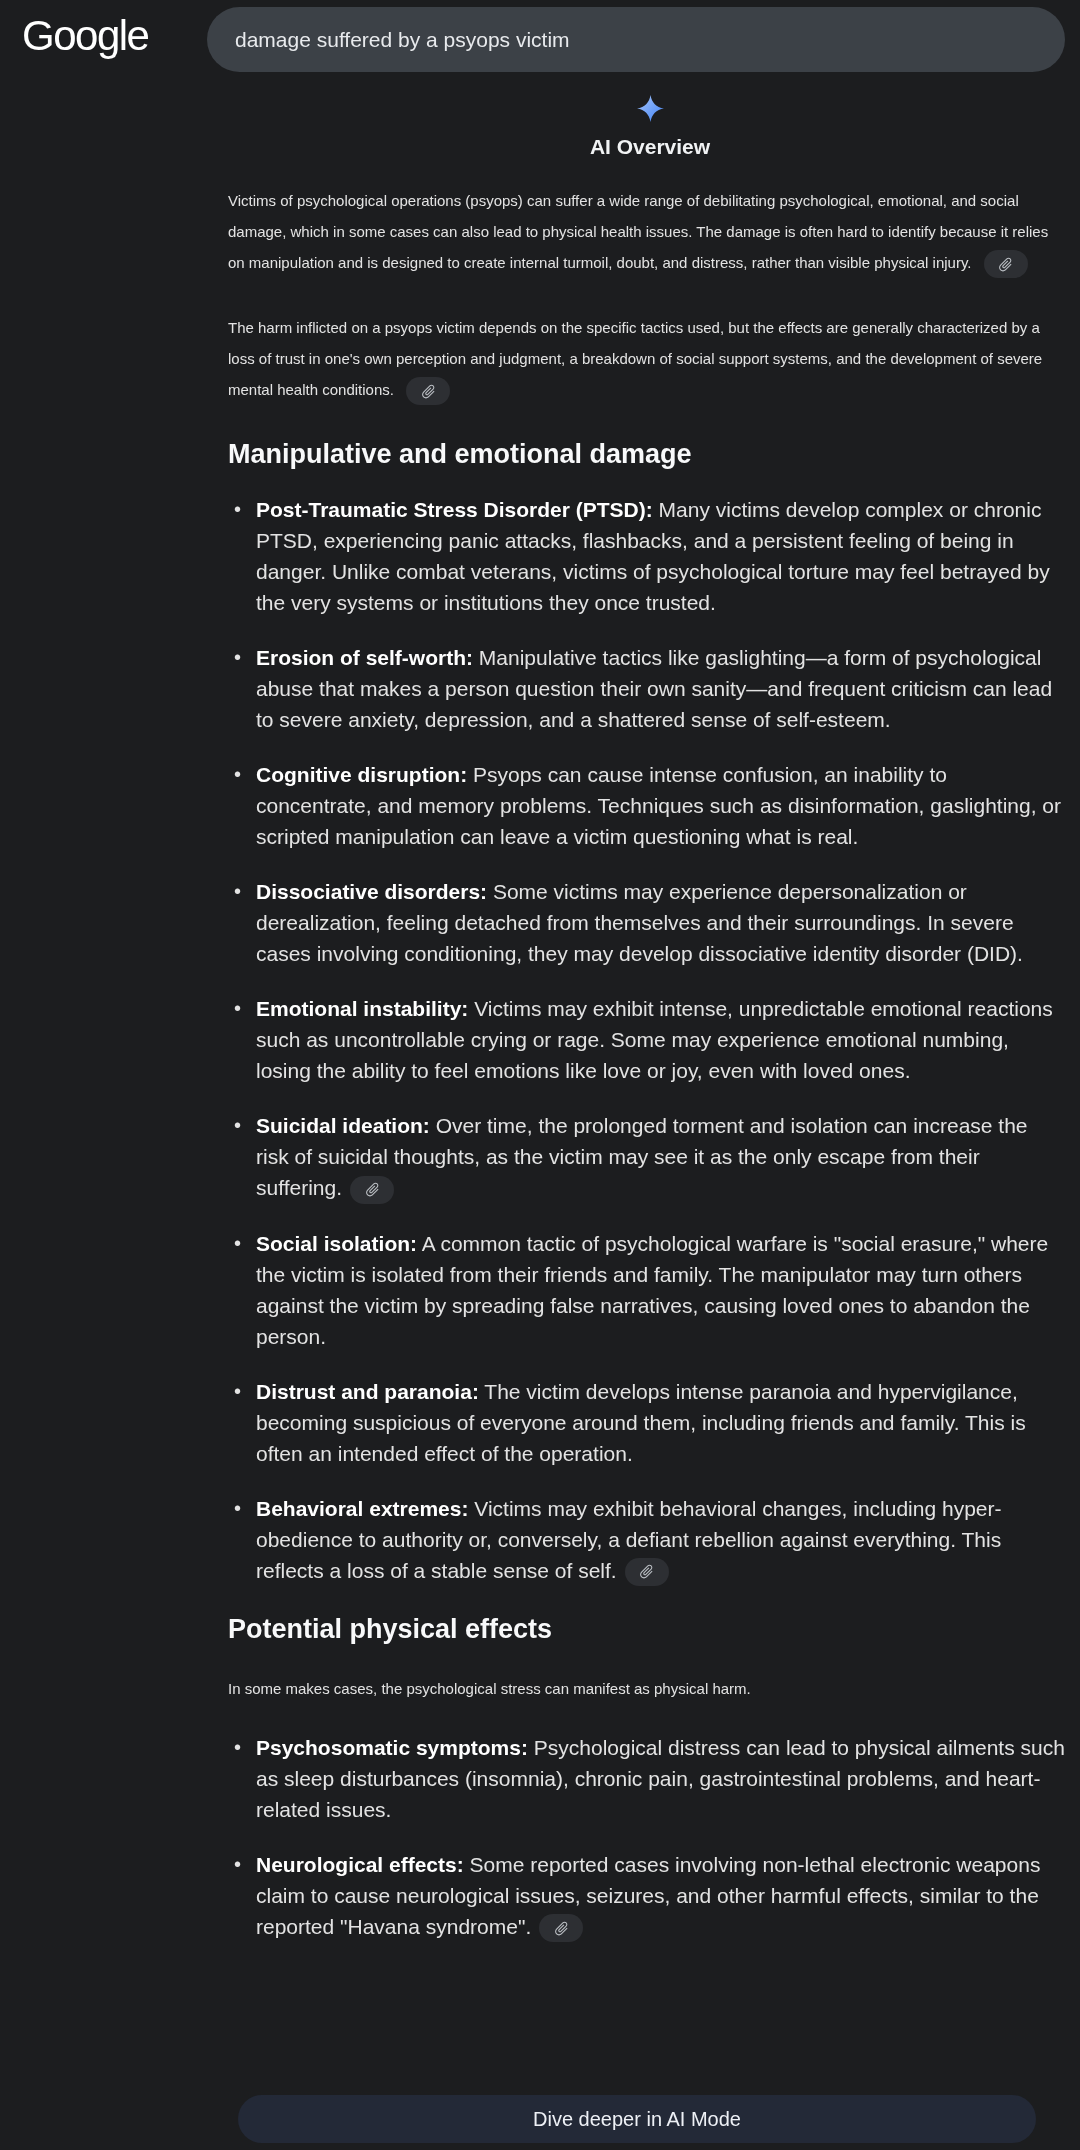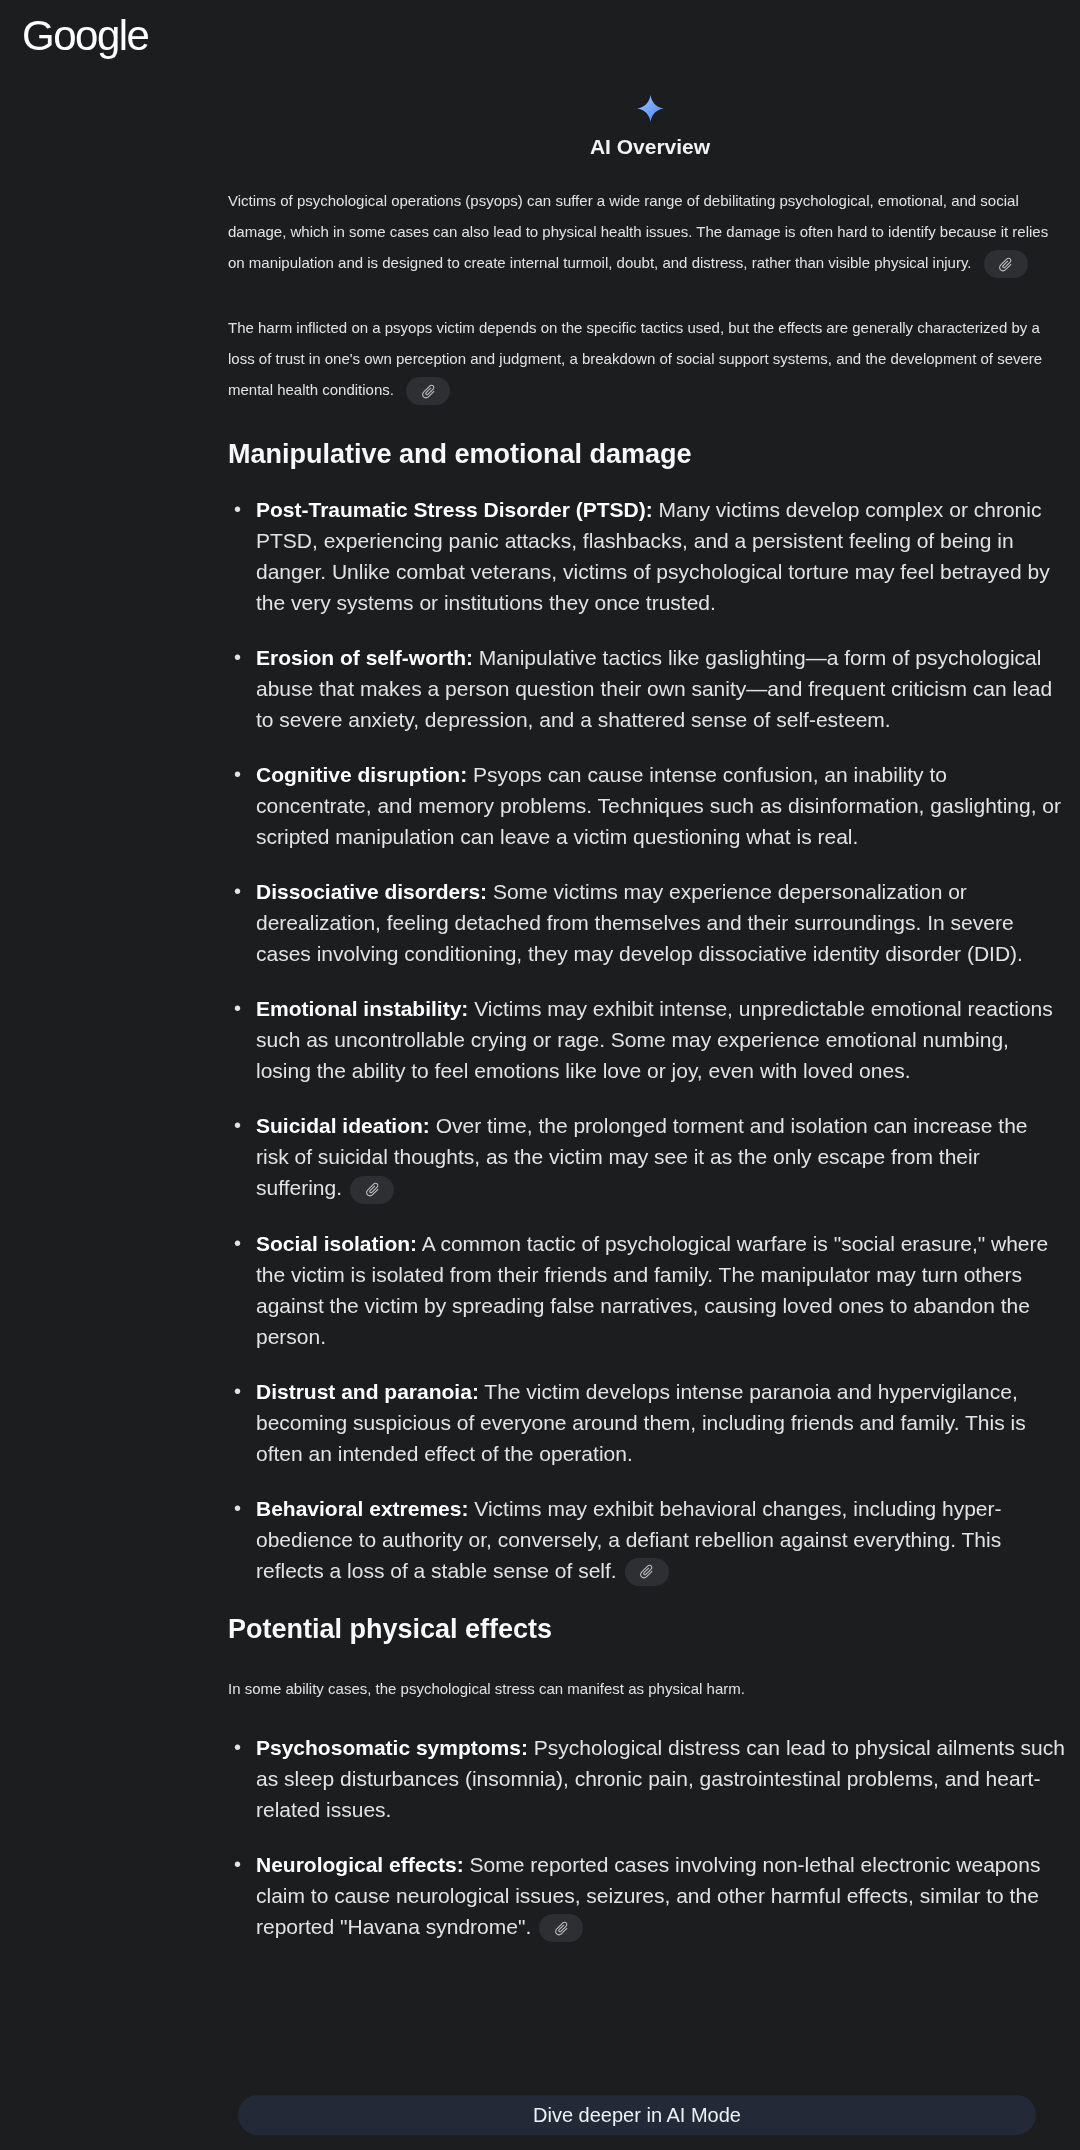--- a/index.html
+++ b/index.html
@@ -35,21 +35,21 @@
   .bullet-text b { color:#ffffff; font-weight:bold; }
 
   .link-chip {
     display:inline-flex; align-items:center; justify-content:center;
     width:44px; height:28px; background:#2d2f33; border-radius:14px;
     vertical-align:middle; margin-left:8px; cursor:pointer;
   }
   .link-chip svg { width:17px; height:17px; fill:#bdc1c6; transform:rotate(45deg); }
 
   .dive-deeper-btn {
-    position:absolute; left:238px; top:2095px; width:798px; height:40px;
+    position:absolute; left:238px; top:2095px; width:798px; height:48px;
     background:#232937; border:none; border-radius:24px;
     color:#eef1f6; font-size:20px; font-family:"Liberation Sans","DejaVu Sans",sans-serif;
     display:flex; align-items:center; justify-content:center; cursor:pointer;
   }
 </style>
 </head>
 <body>
 
 <svg width="0" height="0" style="position:absolute">
   <defs>
@@ -61,20 +61,23 @@
     <g id="linkIcon">
       <path d="M16.5,6v11.5c0,2.21-1.79,4-4,4s-4-1.79-4-4V5c0-1.38,1.12-2.5,2.5-2.5s2.5,1.12,2.5,2.5v10.5 c0,0.55-0.45,1-1,1s-1-0.45-1-1V6H10v9.5c0,1.38,1.12,2.5,2.5,2.5s2.5-1.12,2.5-2.5V5c0-2.21-1.79-4-4-4S7,2.79,7,5v12.5 c0,3.04,2.46,5.5,5.5,5.5s5.5-2.46,5.5-5.5V6H16.5z"></path>
     </g>
   </defs>
 </svg>
 
 <div class="page">
 
   <div class="header">
     <div class="logo">Google</div>
+    <div class="search-pill">
+      <span class="query">damage suffered by a psyops victim</span>
+    </div>
   </div>
 
   <div class="content">
 
     <div class="ai-overview-row">
       <svg class="ai-star" viewBox="0 0 24 24">
         <path d="M12 0 C13.1 6.9 17.1 10.9 24 12 C17.1 13.1 13.1 17.1 12 24 C10.9 17.1 6.9 13.1 0 12 C6.9 10.9 10.9 6.9 12 0 Z" fill="url(#starGrad)"></path>
       </svg>
       <span class="ai-overview-label">AI Overview</span>
     </div>
@@ -148,21 +151,21 @@
       <span class="bullet-dot">•</span>
       <div class="bullet-text"><b>Behavioral extremes:</b><span> Victims may exhibit behavioral changes, including hyper-obedience to authority or, conversely, a defiant rebellion against everything. This reflects a loss of a stable sense of self.</span><span class="link-chip">
             <svg viewBox="0 0 24 24">
               <use href="#linkIcon"></use>
             </svg>
           </span></div>
     </div>
 
     <h2 class="section-heading" style="margin-top:28px; margin-bottom:28px;">Potential physical effects</h2>
 
-    <p class="para" style="margin-bottom:28px;">In some ability cases, the psychological stress can manifest as physical harm.</p>
+    <p class="para" style="margin-bottom:28px;">In some makes cases, the psychological stress can manifest as physical harm.</p>
 
     <div class="bullet-item">
       <span class="bullet-dot">•</span>
       <div class="bullet-text"><b>Psychosomatic symptoms:</b><span> Psychological distress can lead to physical ailments such as sleep disturbances (insomnia), chronic pain, gastrointestinal problems, and heart-related issues.</span></div>
     </div>
 
     <div class="bullet-item">
       <span class="bullet-dot">•</span>
       <div class="bullet-text"><b>Neurological effects:</b><span> Some reported cases involving non-lethal electronic weapons claim to cause neurological issues, seizures, and other harmful effects, similar to the reported "Havana syndrome".</span><span class="link-chip">
             <svg viewBox="0 0 24 24">

